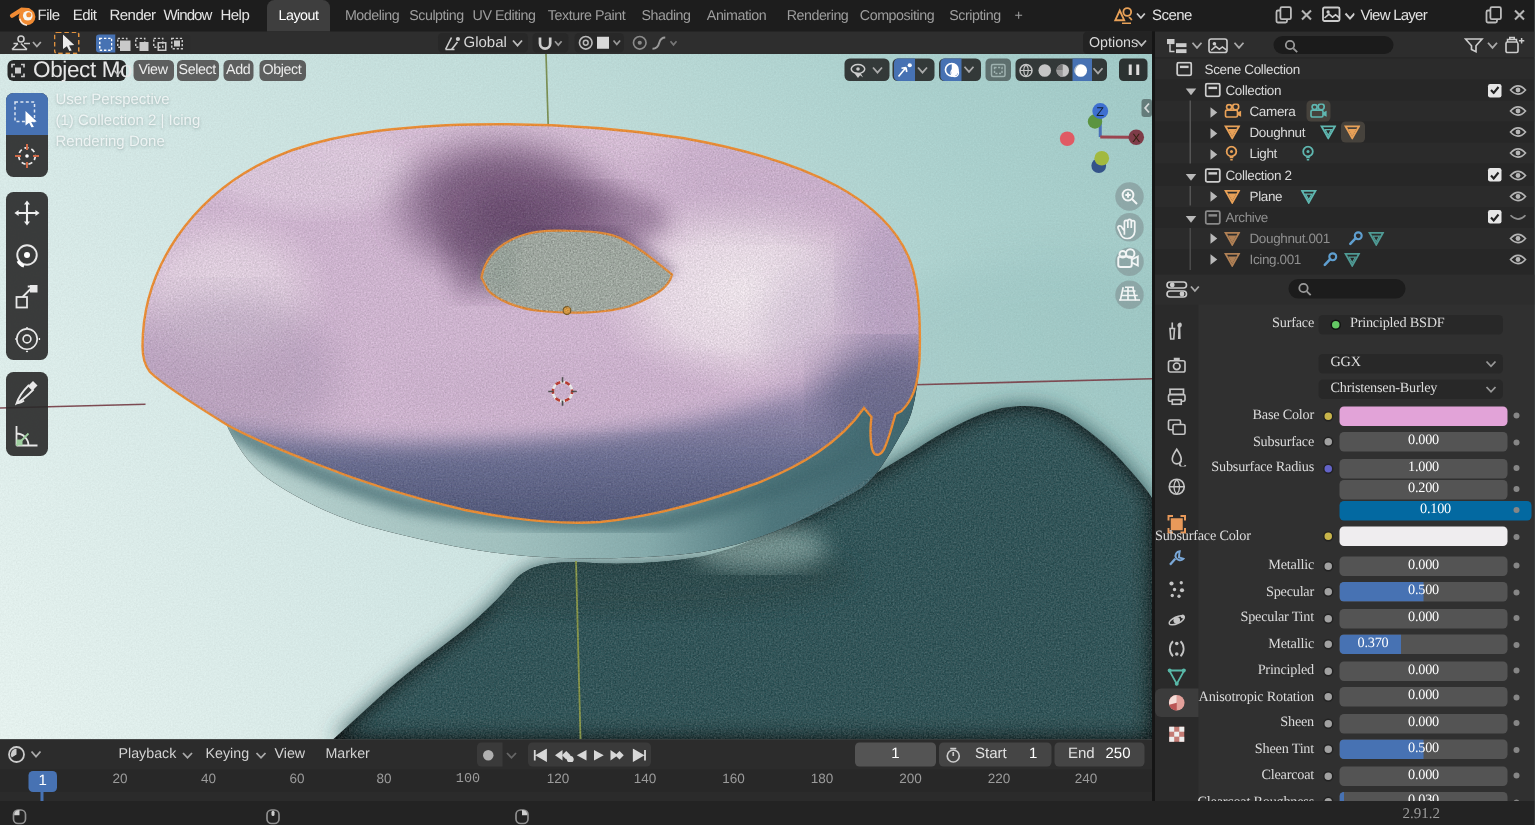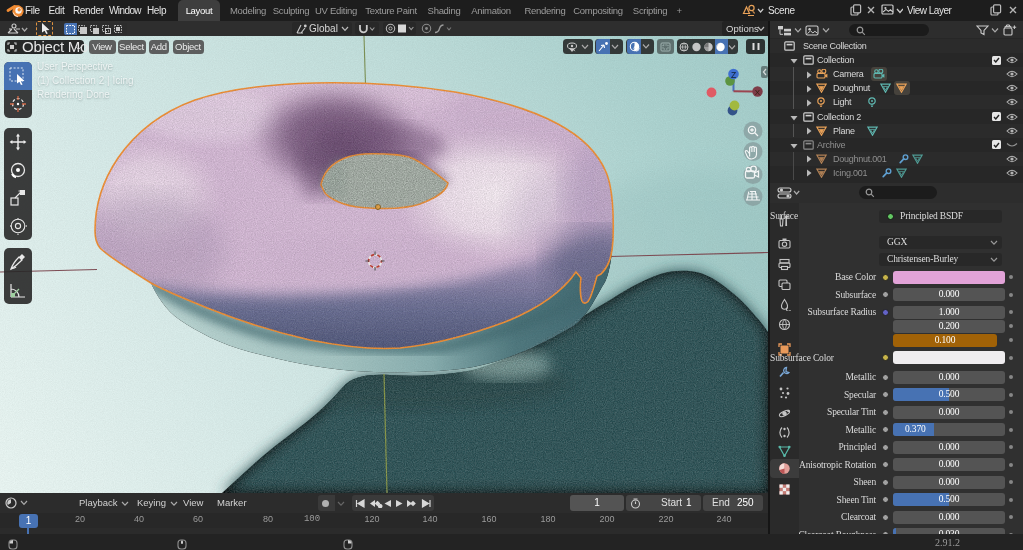--- a/index.html
+++ b/index.html
@@ -464,39 +464,39 @@
           <rect x="58" y="2.5" width="4" height="4" transform="rotate(45 60 4.5)"></rect>
         <path d="M77,1 v7 M75.5,4.5 L69.5,1 v7 Z" stroke="#d8d8d8" stroke-width="1.2"></path>
       </g>
     </svg>
     <div class="abs" style="left:570px;top:2px;width:54px;height:16px;background:#545454;border-radius:3px;color:#fff;text-align:center;line-height:16px;">1</div>
 
     <div class="abs" style="left:0;top:20px;width:768px;height:15px;background:#282828;color:#9b9b9b;font-size:9px;">
         <span class="abs" style="left:68px;width:24px;text-align:center;top:1px;">20</span>
         <span class="abs" style="left:127px;width:24px;text-align:center;top:1px;">40</span>
         <span class="abs" style="left:186px;width:24px;text-align:center;top:1px;">60</span>
-        <span class="abs" style="left:244px;width:24px;text-align:center;top:1px;margin-left:12px;">80</span>
+        <span class="abs" style="left:244px;width:24px;text-align:center;top:1px;">80</span>
         <span class="abs" style="left:300px;width:24px;text-align:center;top:1px;font-family:Liberation Mono, monospace;">100</span>
         <span class="abs" style="left:360px;width:24px;text-align:center;top:1px;">120</span>
         <span class="abs" style="left:418px;width:24px;text-align:center;top:1px;">140</span>
         <span class="abs" style="left:477px;width:24px;text-align:center;top:1px;">160</span>
         <span class="abs" style="left:536px;width:24px;text-align:center;top:1px;">180</span>
         <span class="abs" style="left:595px;width:24px;text-align:center;top:1px;">200</span>
         <span class="abs" style="left:654px;width:24px;text-align:center;top:1px;">220</span>
         <span class="abs" style="left:712px;width:24px;text-align:center;top:1px;">240</span>
       </div>
     <div class="abs" style="left:19px;top:20.5px;width:19px;height:14px;background:#4772b3;border-radius:3px;color:#fff;text-align:center;line-height:14px;">1</div>
     <div class="abs" style="left:27px;top:34px;width:1.5px;height:7px;background:#4772b3;"></div>
     <div class="abs" style="left:626px;top:2px;width:75px;height:16px;background:#454545;border-radius:3px;"></div>
     <div class="abs" style="left:703px;top:2px;width:60px;height:16px;background:#454545;border-radius:3px;"></div>
     <svg class="abs" style="left:630px;top:5px" width="11" height="11" viewBox="0 0 11 11">
       <circle cx="5.5" cy="6" r="4" fill="none" stroke="#ccc" stroke-width="1.1"></circle>
       <path d="M5.5,6 V3.4 M5.5,0.8 h0 M3.5,1 h4" stroke="#ccc" stroke-width="1.1"></path>
     </svg>
-    <div class="abs" style="left:650px;top:2px;line-height:16px;color:#e0e0e0;margin-left:11px;">Start</div>
+    <div class="abs" style="left:650px;top:2px;line-height:16px;color:#e0e0e0;">Start</div>
     <div class="abs" style="left:686px;top:2px;line-height:16px;color:#fff;">1</div>
     <div class="abs" style="left:712px;top:2px;line-height:16px;color:#e0e0e0;">End</div>
     <div class="abs" style="left:737px;top:2px;line-height:16px;color:#fff;">250</div>
   </div>
   <div class="abs" id="outliner">
       <div class="abs" style="left:0;top:0;width:253px;height:17px;background:#2d2d2d;"></div>
 <svg class="abs" style="left:7px;top:3.5px" width="26" height="11" viewBox="0 0 26 11">
 <rect x="1" y="1" width="5" height="3.4" fill="#ccc"></rect>
         <rect x="7" y="3.8" width="7" height="2.6" fill="#ccc"></rect>
         <rect x="7" y="7.8" width="7" height="2.6" fill="#ccc"></rect>
@@ -782,21 +782,21 @@
       <path d="M6.5,1.3 a5.2,5.2 0 0 0 -5,6.6 L6.5,6.5 Z" fill="#f4ddd8"></path>
     </svg>
 <svg class="abs" style="left:8px;top:299.5px" width="13" height="13" viewBox="0 0 13 13">
       <rect x="1.5" y="1.5" width="10" height="10" fill="#c47b74"></rect>
       <rect x="1.5" y="1.5" width="3.3" height="3.3" fill="#eee"></rect>
       <rect x="8.2" y="1.5" width="3.3" height="3.3" fill="#eee"></rect>
       <rect x="4.8" y="4.8" width="3.3" height="3.3" fill="#eee"></rect>
       <rect x="1.5" y="8.2" width="3.3" height="3.3" fill="#eee"></rect>
       <rect x="8.2" y="8.2" width="3.3" height="3.3" fill="#eee"></rect>
     </svg>
-<div class="abs" style="left:0px;top:26px;width:106px;text-align:left;height:14px;line-height:14px;color:#dadada;">Surface</div>
+<div class="abs" style="left:0px;top:26px;width:106px;text-align:right;height:14px;line-height:14px;color:#dadada;">Surface</div>
 <div class="abs" style="left:109px;top:26.5px;width:123px;height:13px;background:#282828;border-radius:3px;"></div>
 <div class="abs" style="left:117px;top:29.5px;width:7px;height:7px;border-radius:50%;background:#63c763;border:1px solid #111;"></div>
 <div class="abs" style="left:130px;top:26.5px;line-height:13px;color:#ddd;">Principled BSDF</div>
 <div class="abs" style="left:109px;top:52.5px;width:123px;height:13px;background:#282828;border-radius:3px;color:#ddd;">
       <div style="position:absolute;left:8px;line-height:13px;">GGX</div>
       <svg style="position:absolute;right:4px;top:4px" width="8" height="6" viewBox="0 0 8 6">
         <path d="M1,1 l3,3.2 l3,-3.2" fill="none" stroke="#999" stroke-width="1.2"></path>
       </svg>
     </div>
 <div class="abs" style="left:109px;top:69.5px;width:123px;height:13px;background:#282828;border-radius:3px;color:#ddd;">
@@ -818,21 +818,21 @@
 <div class="abs" style="left:0px;top:122px;width:106px;text-align:right;height:14px;line-height:14px;color:#dadada;">Subsurface Radius</div>
 <div class="abs" style="left:112px;top:125.5px;width:7px;height:7px;border-radius:50%;background:#6363c7;border:1px solid #222;"></div>
 <div class="abs" style="left:123px;top:122.5px;width:112px;height:13px;background:#545454;border-radius:3px;overflow:hidden;">
       <div style="position:absolute;left:0;top:0;width:100%;text-align:center;line-height:13px;color:#fff;">1.000</div>
     </div>
 <div class="abs" style="left:239px;top:127px;width:4px;height:4px;border-radius:50%;background:#868686;"></div>
 <div class="abs" style="left:123px;top:136.5px;width:112px;height:13px;background:#545454;border-radius:3px;overflow:hidden;">
       <div style="position:absolute;left:0;top:0;width:100%;text-align:center;line-height:13px;color:#fff;">0.200</div>
     </div>
 <div class="abs" style="left:239px;top:141px;width:4px;height:4px;border-radius:50%;background:#868686;"></div>
-<div class="abs" style="left:123px;top:150.5px;width:104px;height:13px;background:#a16207;border-radius:3px;overflow:hidden;">
+<div class="abs" style="left:123px;top:150.5px;width:128px;height:13px;background:#0369a1;border-radius:3px;overflow:hidden;">
       <div style="position:absolute;left:0;top:0;width:100%;text-align:center;line-height:13px;color:#fff;">0.100</div>
     </div>
 <div class="abs" style="left:239px;top:155px;width:4px;height:4px;border-radius:50%;background:#868686;"></div>
 <div class="abs" style="left:0px;top:167.5px;width:106px;text-align:left;height:14px;line-height:14px;color:#dadada;">Subsurface Color</div>
 <div class="abs" style="left:112px;top:171.0px;width:7px;height:7px;border-radius:50%;background:#c7b44a;border:1px solid #222;"></div>
 <div class="abs" style="left:123px;top:168.0px;width:112px;height:13px;background:#efedef;border-radius:3px;"></div>
 <div class="abs" style="left:239px;top:172.5px;width:4px;height:4px;border-radius:50%;background:#868686;"></div>
 <div class="abs" style="left:0px;top:187px;width:106px;text-align:right;height:14px;line-height:14px;color:#dadada;">Metallic</div>
 <div class="abs" style="left:112px;top:190.5px;width:7px;height:7px;border-radius:50%;background:#a1a1a1;border:1px solid #222;"></div>
 <div class="abs" style="left:123px;top:187.5px;width:112px;height:13px;background:#545454;border-radius:3px;overflow:hidden;">

